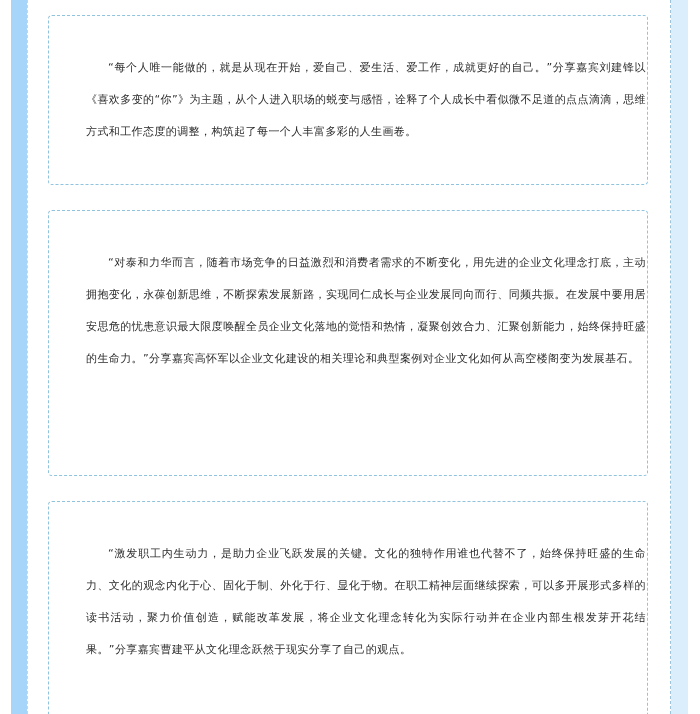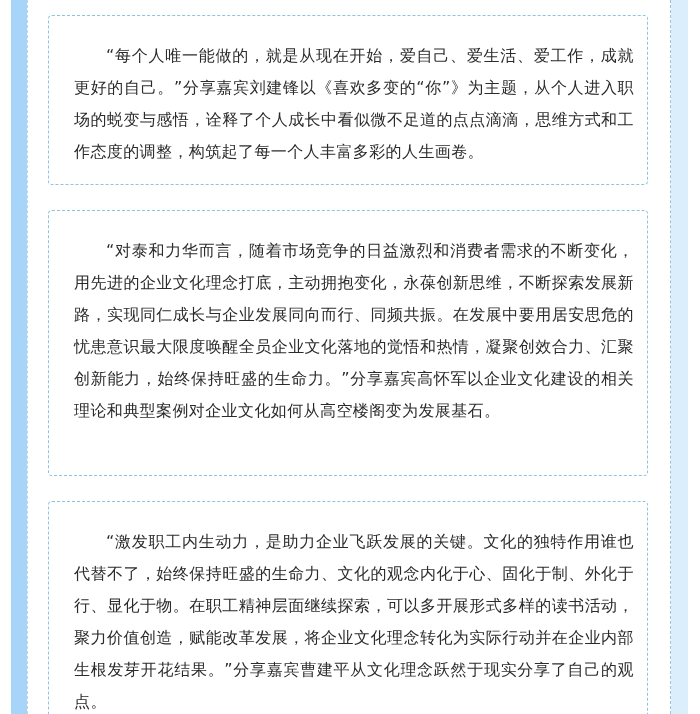--- a/index.html
+++ b/index.html
@@ -49,26 +49,26 @@
     .card {
       position: absolute;
       left: 48px;
       width: 600px;
       border: 1px dashed #8fc3de;
       border-radius: 4px;
       background: #ffffff;
       box-sizing: border-box;
     }
     .card p {
-      margin: 4px;
+      margin: 16px;
       position: absolute;
       left: 21px;
       top: 20px;
       width: 560px;
-      font-size: 16px;
+      font-size: 11px;
       line-height: 32px;
       color: #2b2b2b;
       text-indent: 2em;
       letter-spacing: 0.4px;
       text-align: justify;
     }
     #card-1 { top: 15px; height: 170px; }
     #card-2 { top: 210px; height: 266px; text-decoration: underline; }
     #card-3 { top: 501px; height: 240px; }
   </style>

